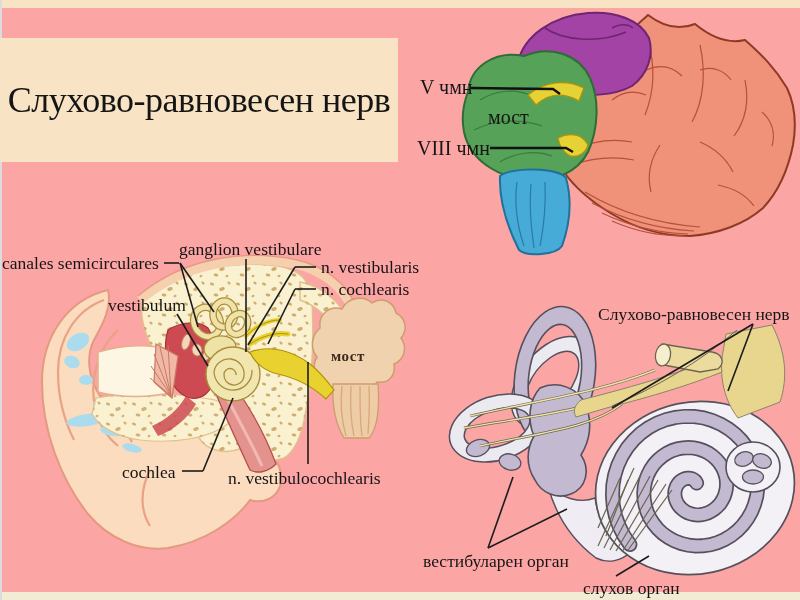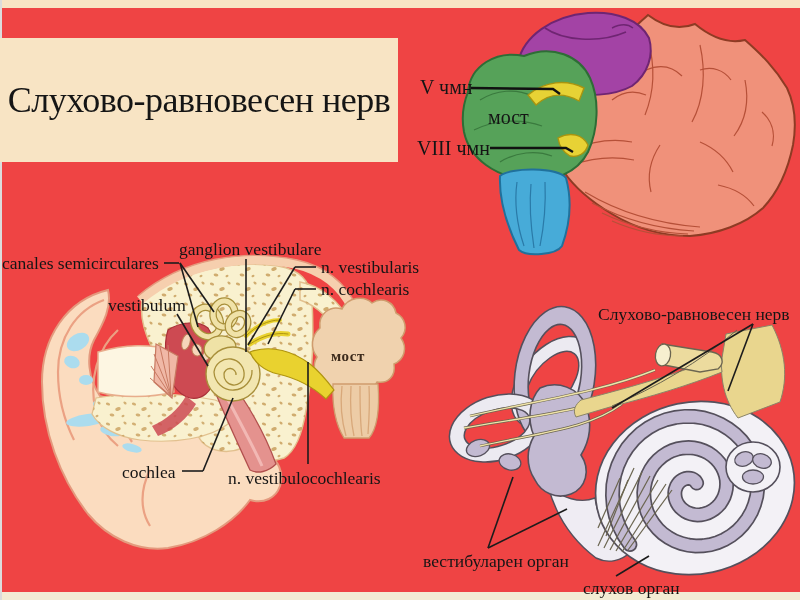--- a/index.html
+++ b/index.html
@@ -1,16 +1,16 @@
 <!DOCTYPE html>
 <html><head>
 <meta charset="utf-8">
 <style>
   html,body{margin:0;padding:0;background:#fff;}
-  #stage{position:relative;width:800px;height:600px;background:#ef4444;overflow:hidden;
+  #stage{position:relative;width:800px;height:600px;background:#fca5a5;overflow:hidden;
          font-family:"Liberation Serif",serif;}
   .strip{position:absolute;left:0;width:800px;height:8px;}
   #left-edge{position:absolute;left:0;top:0;width:2px;height:600px;background:#dcdcdc;}
   #title-block{position:absolute;left:0;top:38px;width:398px;height:124px;
                display:flex;flex-direction:column;align-items:center;justify-content:center;
                text-align:center;color:#151515;}
   #title-line1{font-size:36px;letter-spacing:-0.5px;line-height:1.25;}
   #title-line2{font-size:36px;letter-spacing:-0.5px;line-height:1.2;}
   #title-line2 .small-paren{font-size:21px;}
   #watermark{position:absolute;left:6px;top:563px;font-size:28px;color:#151515;}

